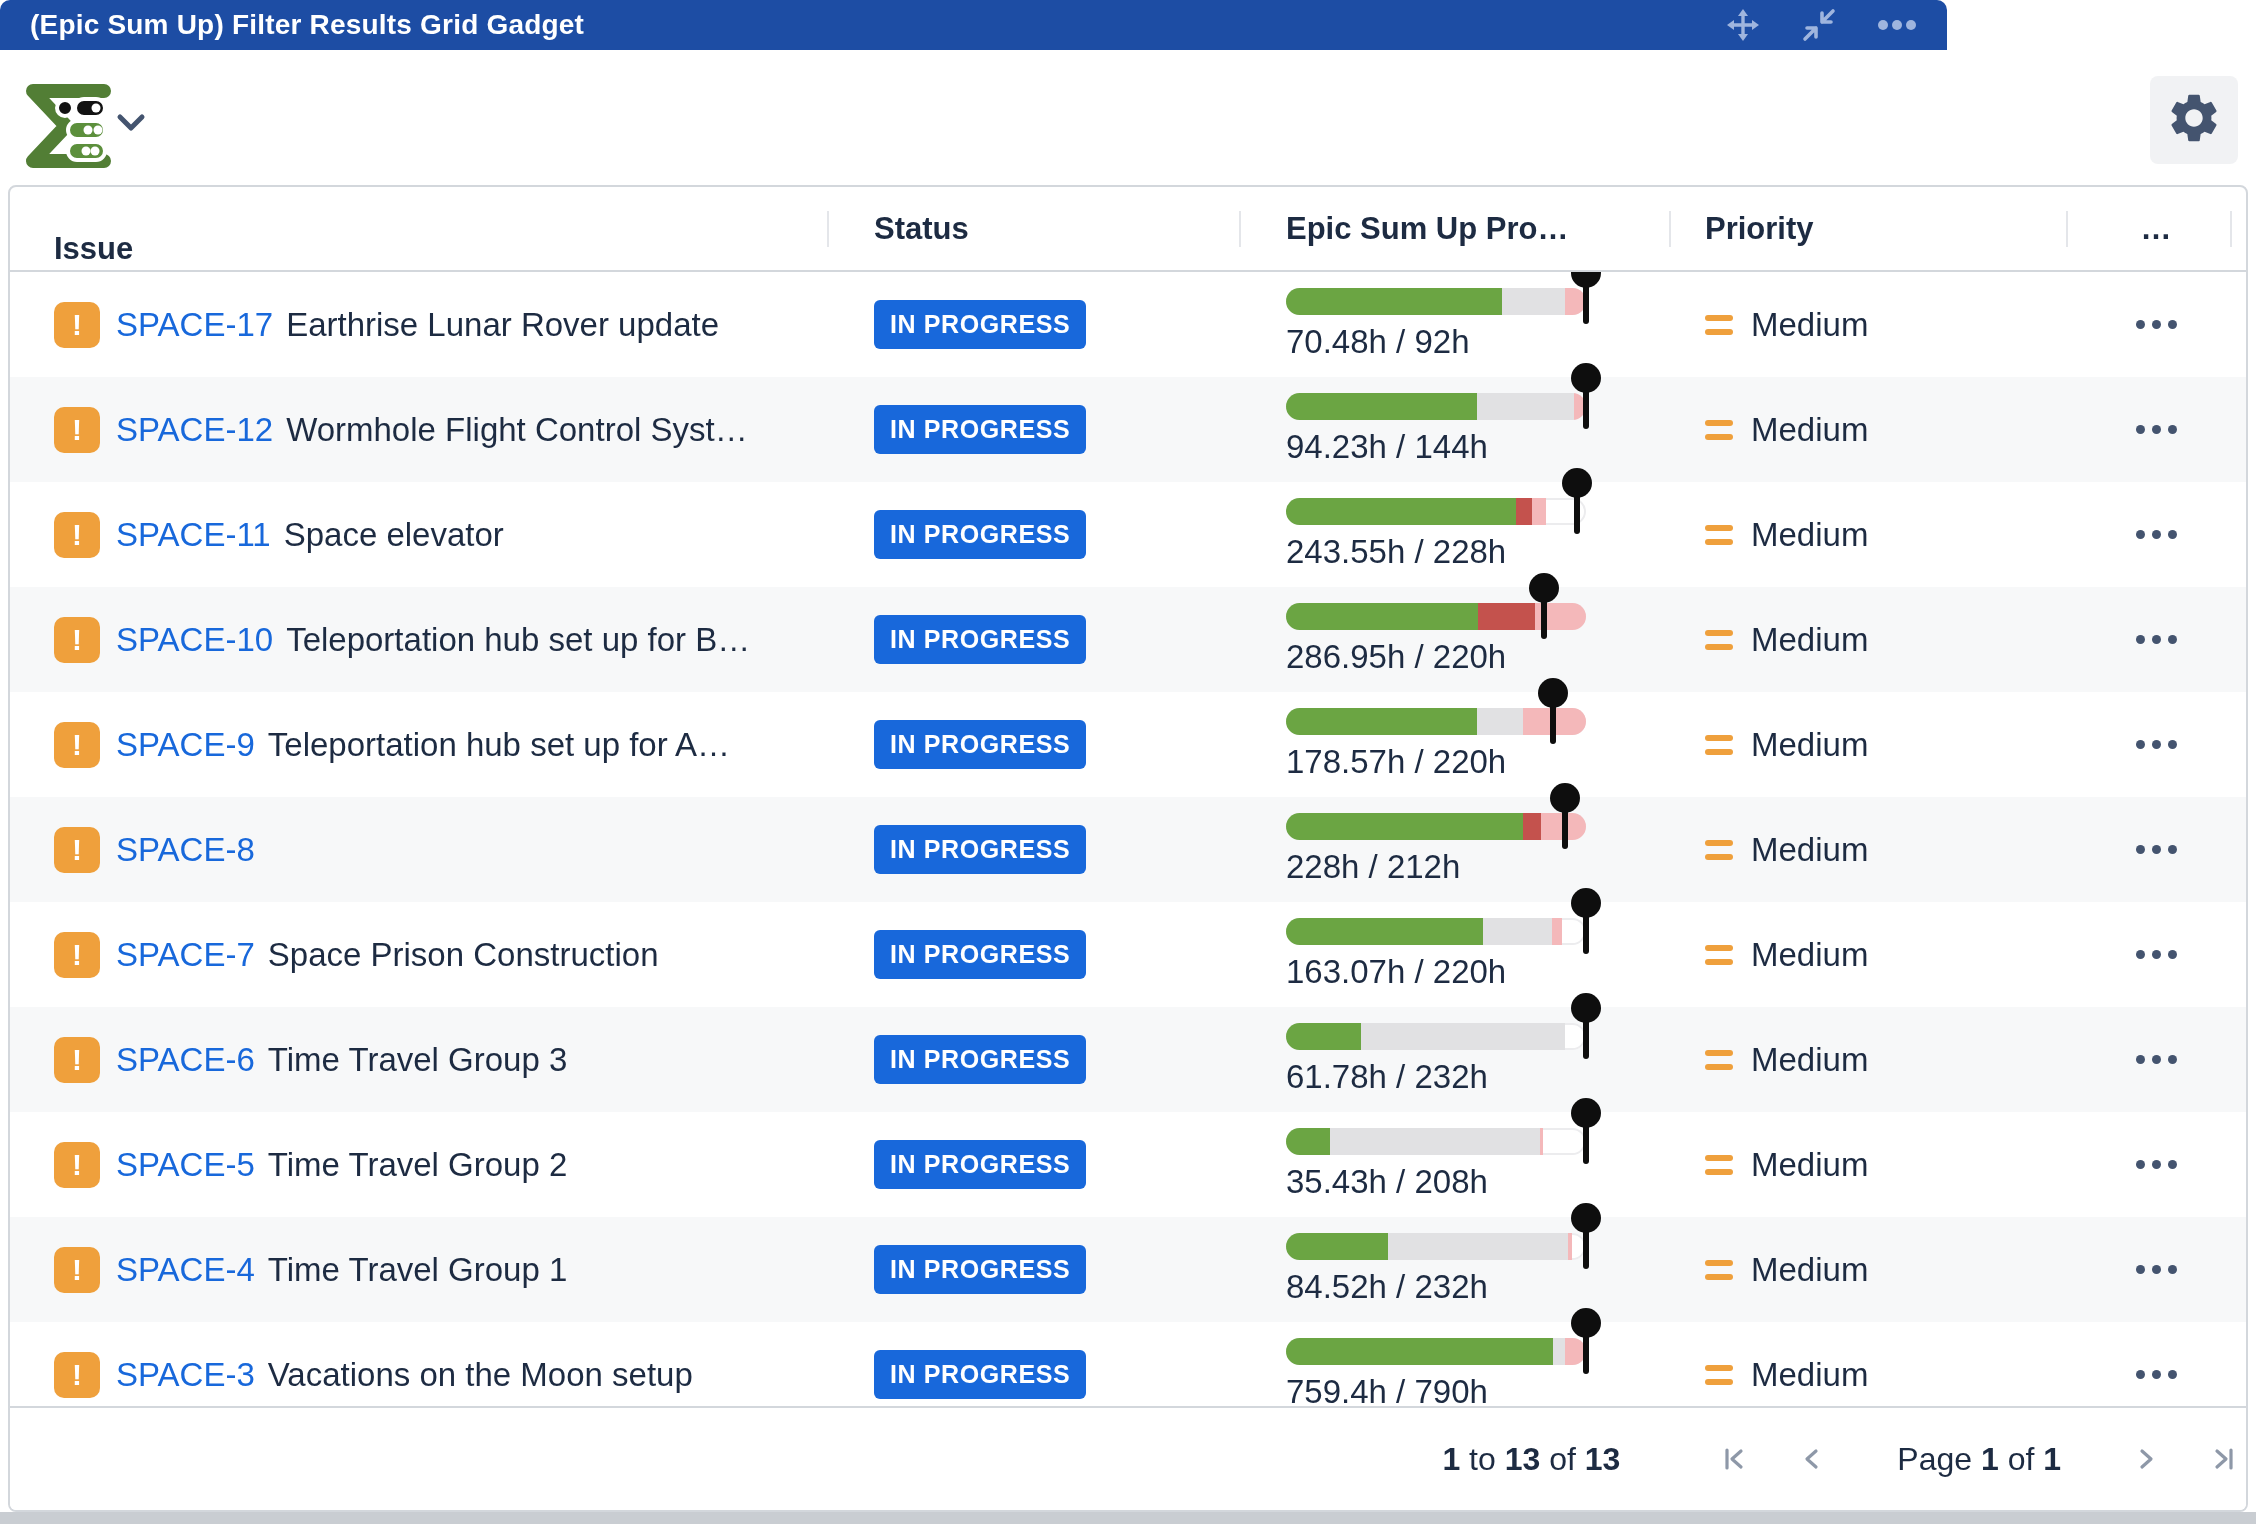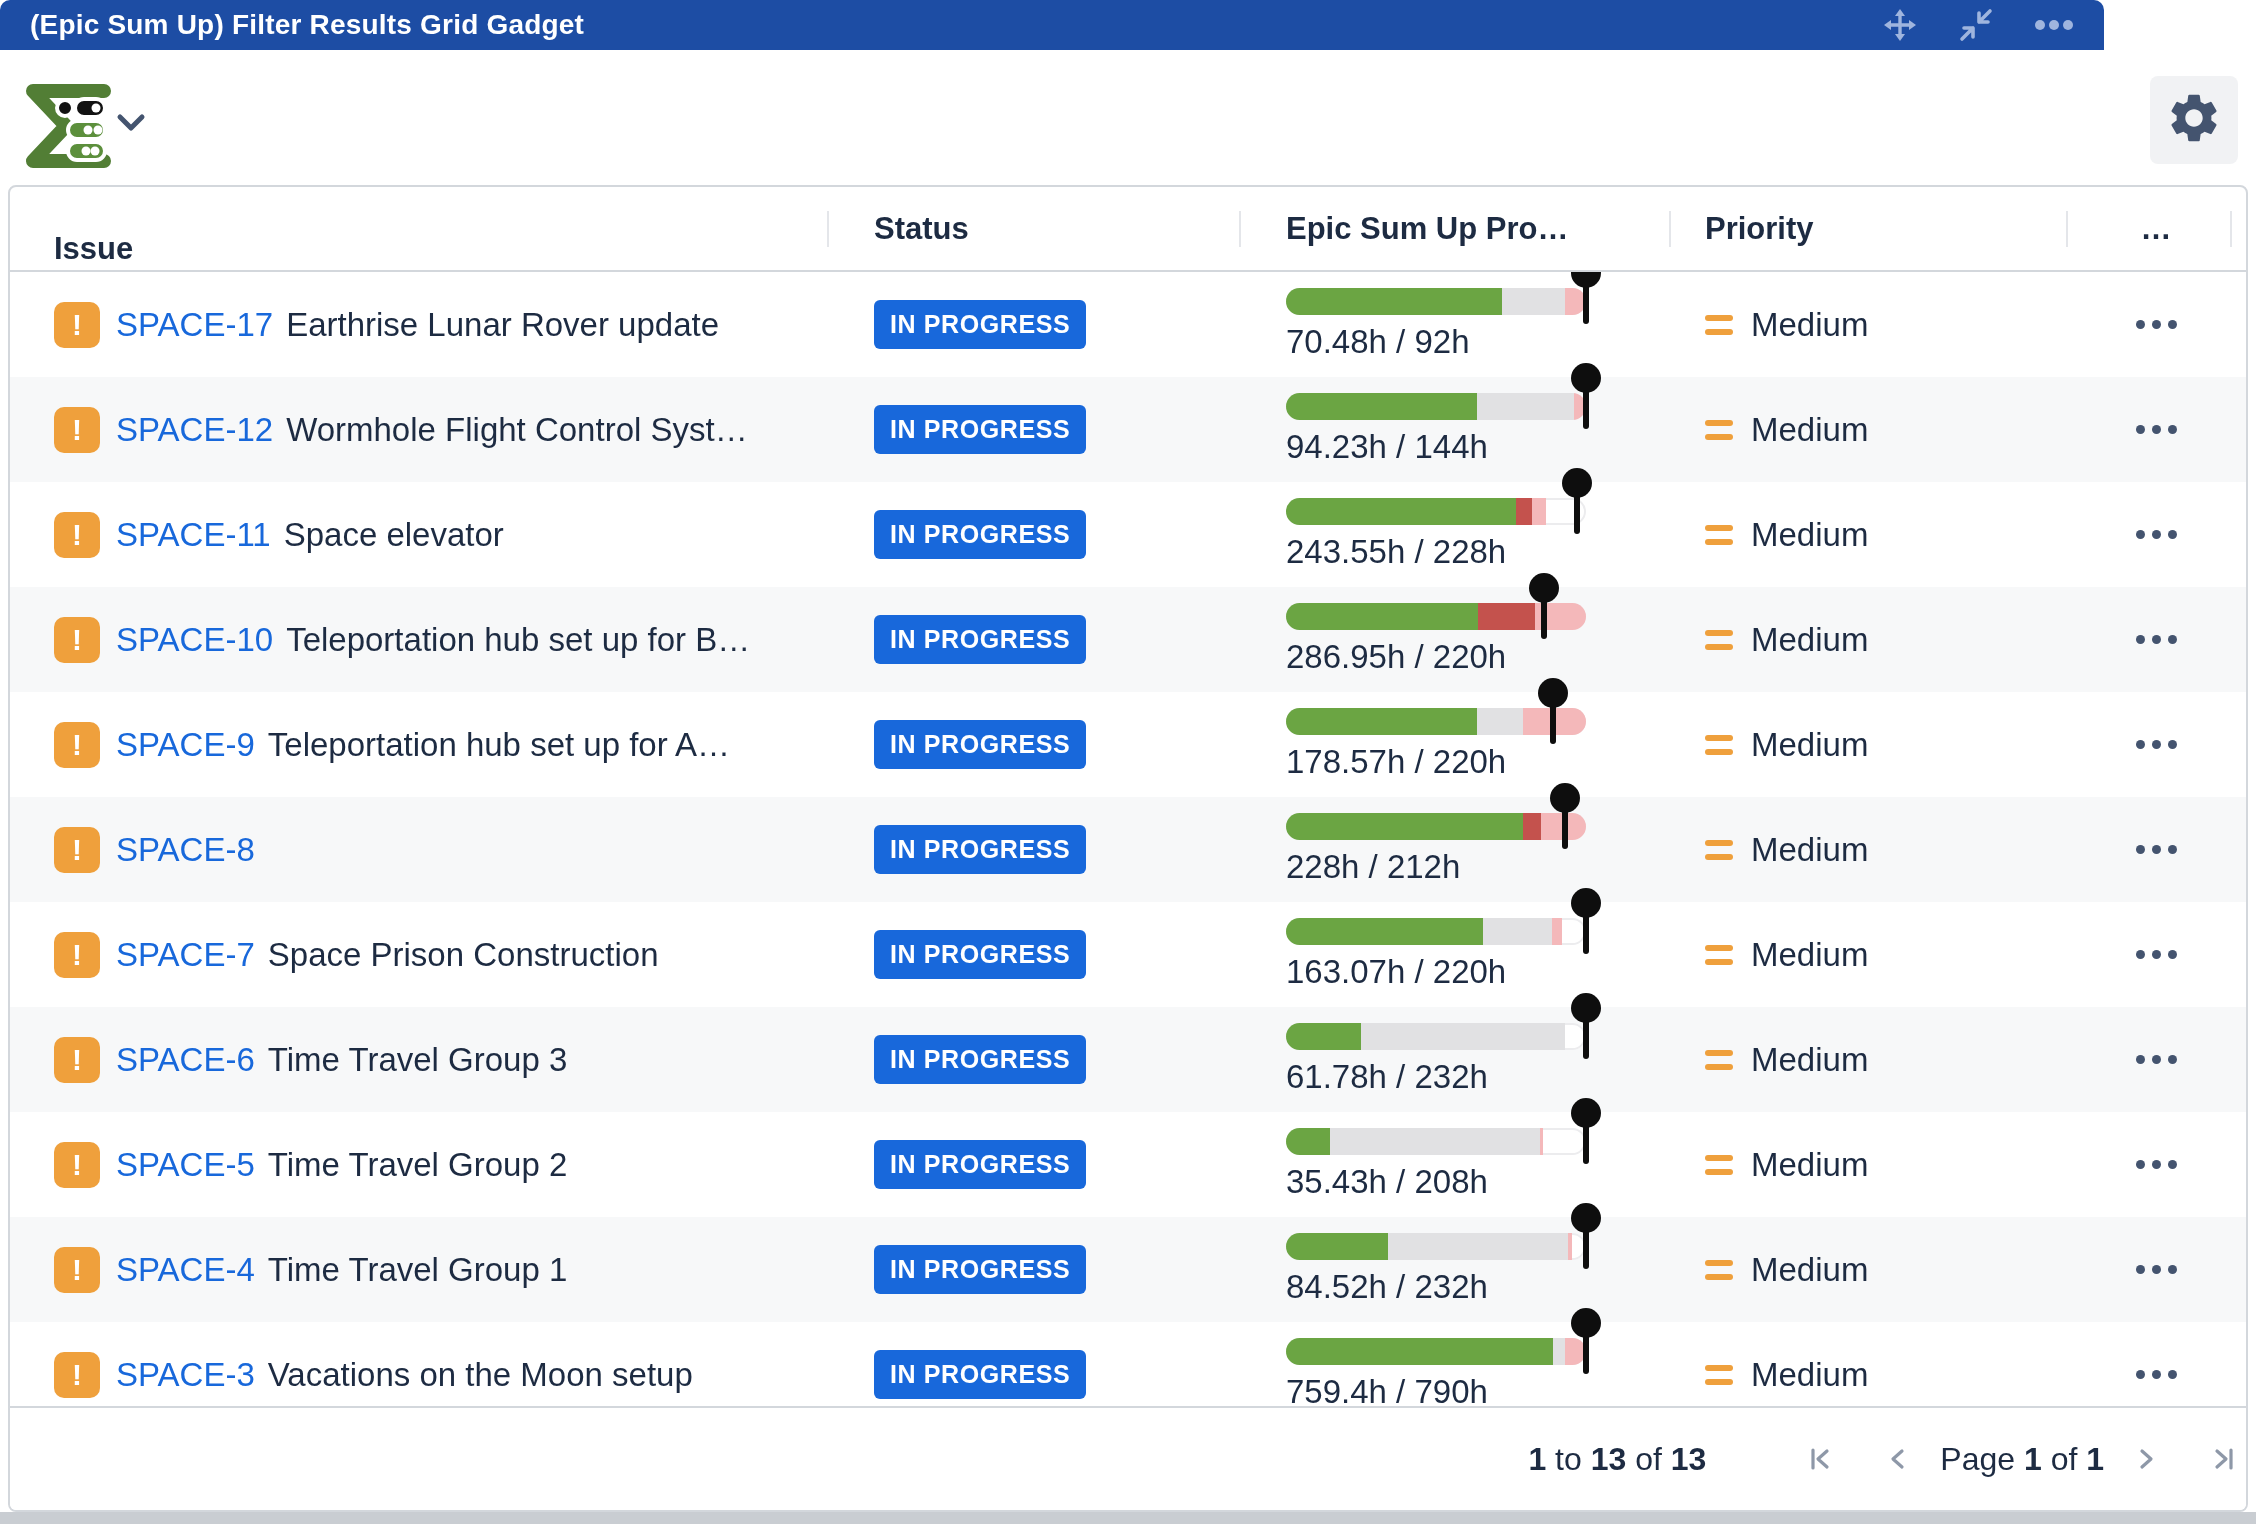--- a/index.html
+++ b/index.html
@@ -4,21 +4,21 @@
 <style>
   html,body{margin:0;padding:0;}
   body{
     width:2256px;height:1524px;position:relative;overflow:hidden;
     background:#ffffff;
     font-family:"Liberation Sans", sans-serif;
     color:var(--c-text,#1D2B42);
   }
   
   .titlebar{
-    position:absolute;left:0;top:0;width:2104px;height:50px;
+    position:absolute;left:0;top:0;width:1947px;height:50px;
     background:var(--c-header_bar);
     border-radius:10px 10px 0 0;
     display:flex;align-items:center;justify-content:space-between;
     padding:0 30px;box-sizing:border-box;
   }
   .titlebar .title{color:#fff;font-size:28px;font-weight:bold;letter-spacing:.2px;}
   .tb-icons{display:flex;align-items:center;gap:40px;}
   .tb-icons svg{display:block;}
 
   
@@ -110,21 +110,21 @@
   .tfoot{
     margin-top:auto;flex:none;height:104px;box-sizing:border-box;
     border-top:2px solid var(--c-card_border);background:#fff;
     display:flex;align-items:center;justify-content:flex-end;
     font-size:32px;color:var(--c-text);
   }
   .range b{font-weight:bold;}
   .pager{display:flex;align-items:center;margin-left:92px;}
   .pg-btn{display:flex;align-items:center;justify-content:center;width:44px;height:44px;cursor:pointer;}
   .pg-btn + .pg-btn{margin-left:34px;}
-  .page-text{margin:0 20px;white-space:nowrap;}
+  .page-text{margin:0 63px;white-space:nowrap;}
   .page-text b{font-weight:bold;}
 
   .bottom-strip{position:absolute;left:0;bottom:0;width:2256px;height:12px;background:#C9CDD2;}
 </style>
 </head>
 <body>
 
 <div class="titlebar">
   <span class="title">(Epic Sum Up) Filter Results Grid Gadget</span>
   <div class="tb-icons">

